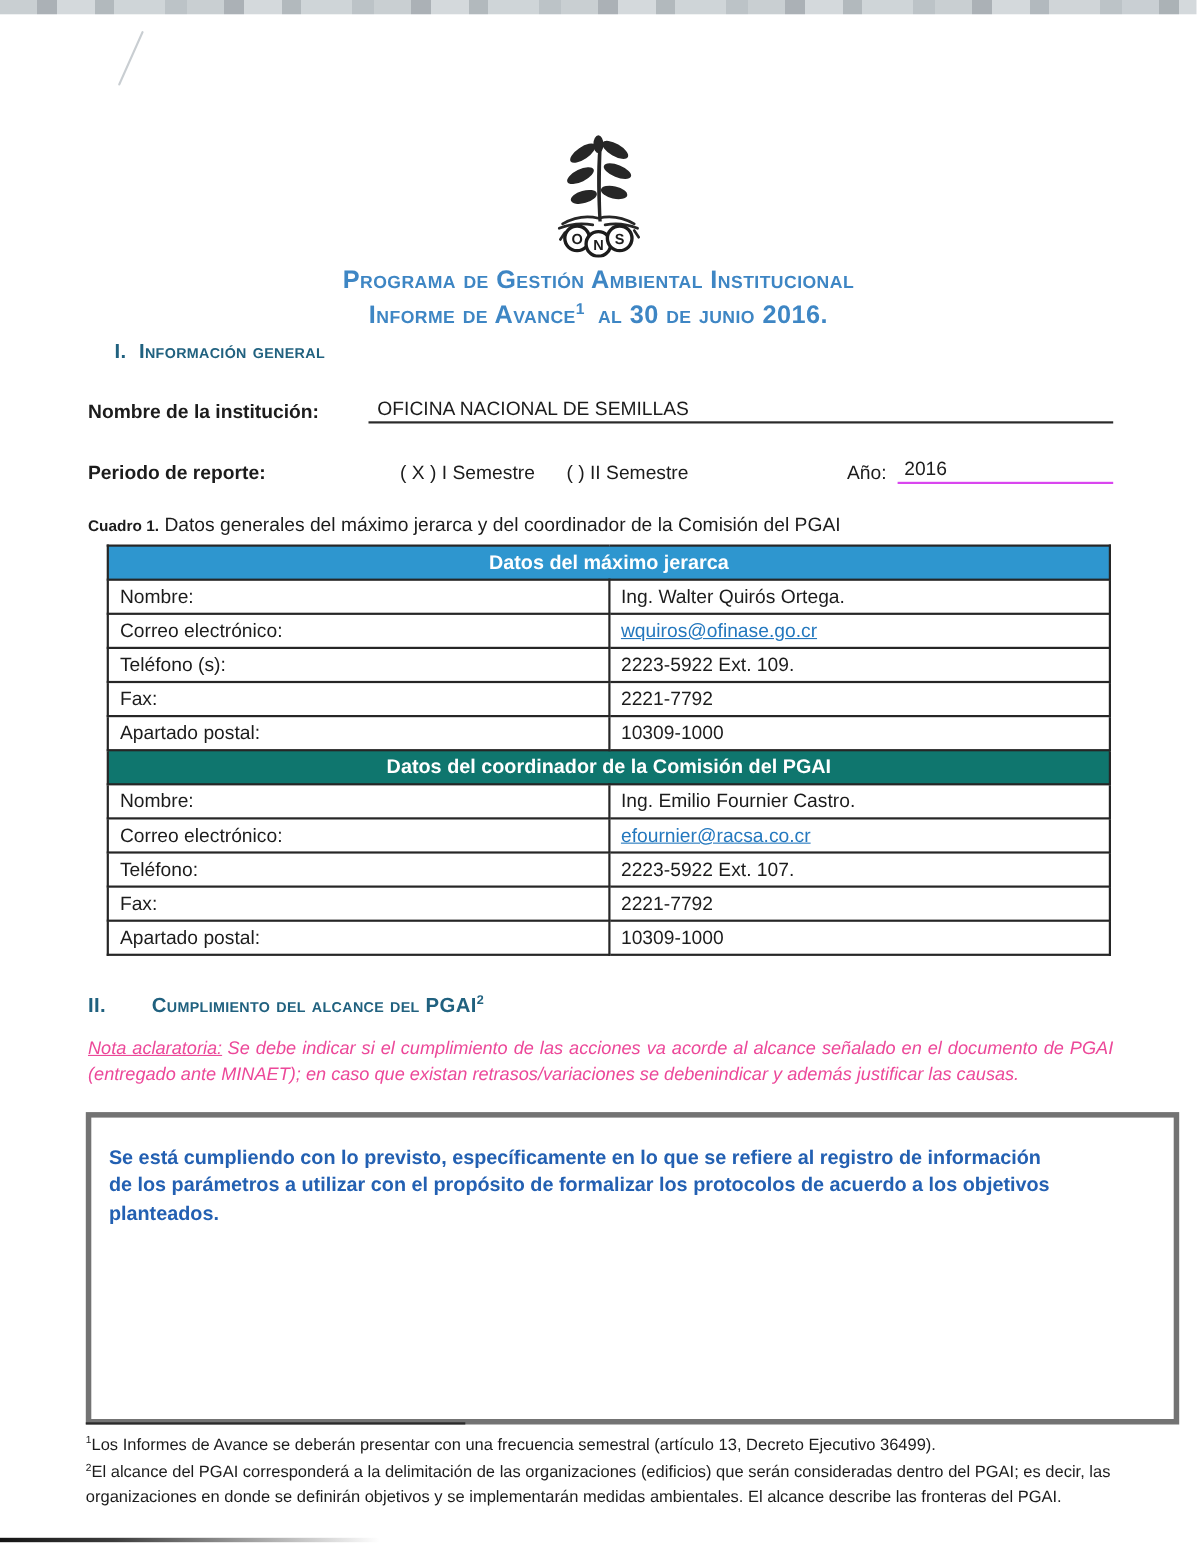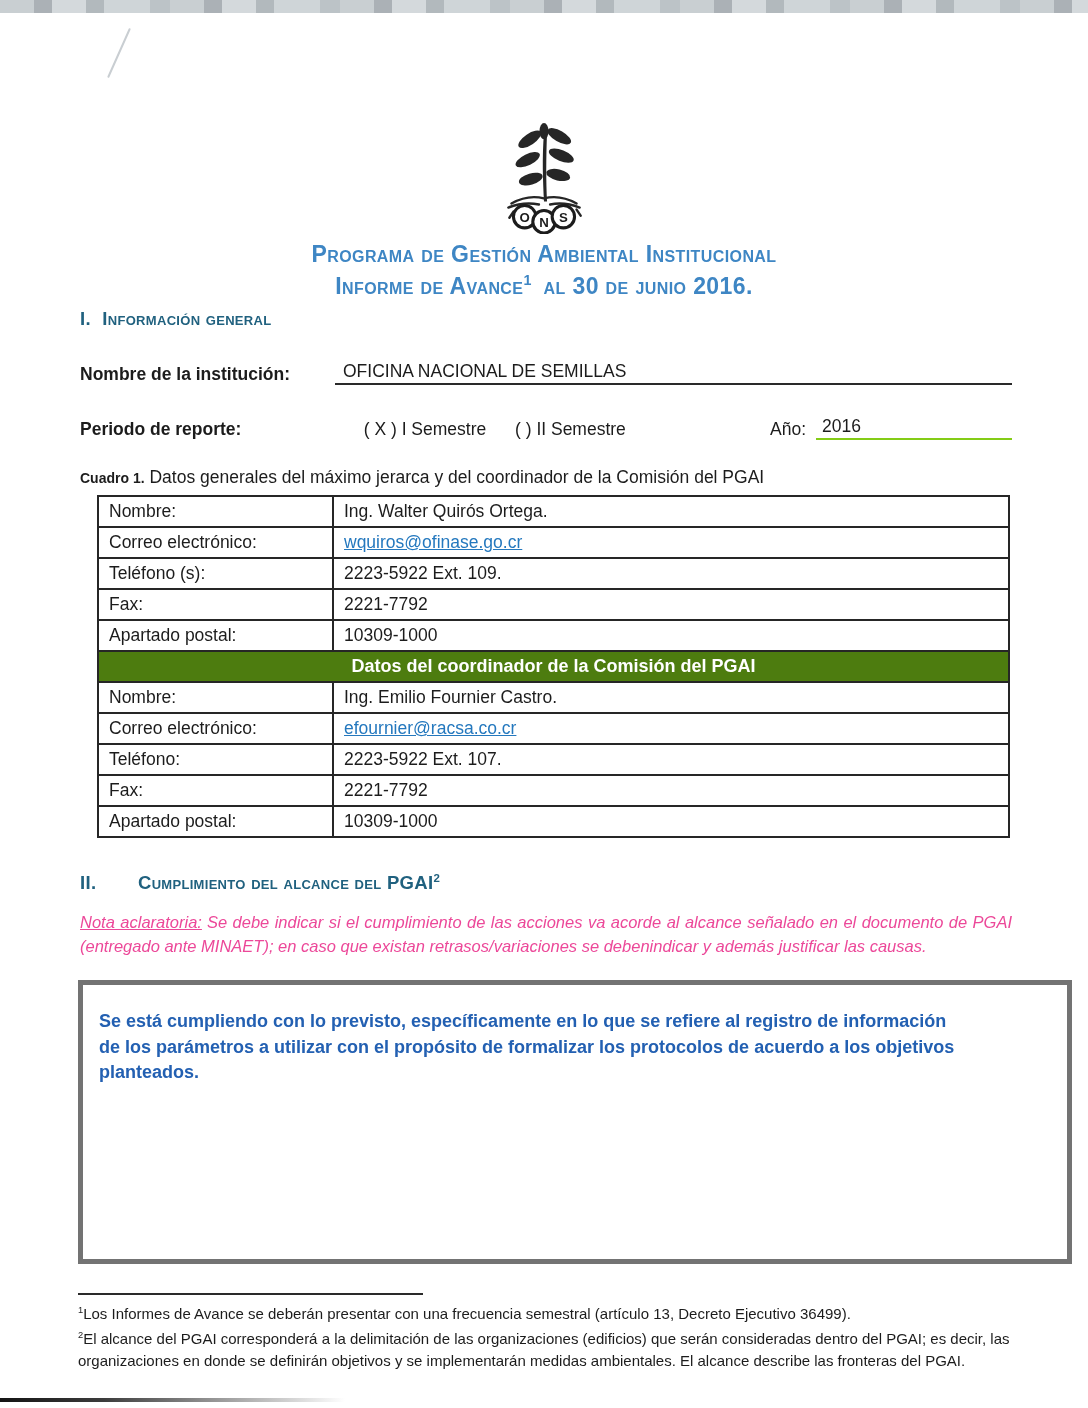--- a/index.html
+++ b/index.html
@@ -35,28 +35,28 @@
     position:absolute;top:238px;left:0;width:100%;
     text-align:center;font-weight:bold;font-variant:small-caps;
     font-size:23px;line-height:1.4;letter-spacing:.4px;
   }
   sup{font-size:.62em;}
   
   .content{position:absolute;left:80px;top:308px;width:932px;}
   .sec-heading{
     font-weight:bold;font-variant:small-caps;font-size:18.5px;letter-spacing:.3px;
   }
-  .sec1{margin-top:0;}
+  .sec1{margin-top:0;margin-left:24px;}
   .form-row{display:flex;align-items:flex-end;margin-top:31px;font-size:17.5px;}
   .form-label{font-weight:bold;width:255px;flex:none;}
   .fill-line{flex:1;border-bottom:2px solid #2a2a2a;padding:0 0 1px 8px;}
   .period-opts{width:435px;flex:none;display:flex;}
   .opt1{width:180px;flex:none;text-align:center;}
   .year-label{flex:none;margin-right:10px;}
-  .year-line{flex:1;border-bottom:2px solid #84cc16;padding:0 0 1px 6px;}
+  .year-line{flex:1;border-bottom:2px solid #d946ef;padding:0 0 1px 6px;}
   .caption{margin-top:27px;font-size:17.5px;}
   .caption b{font-size:14px;}
   
   table.cuadro{
     border-collapse:collapse;margin:7px 0 0 17px;width:913px;
     font-size:17.5px;table-layout:fixed;
   }
   table.cuadro td{border:2px solid #262626;padding:3px 10px;height:23px;}
   td.thead{
     color:#ffffff;font-weight:bold;text-align:center;font-size:18px;
@@ -154,41 +154,44 @@
       <span class="year-line">2016</span>
     </div>
 
     <div class="caption">
       <b>Cuadro 1.</b><span> Datos generales del máximo jerarca y del coordinador de la Comisión del PGAI</span>
     </div>
 
     <table class="cuadro">
       <tbody>
         <tr>
+          <td class="thead" colspan="2" style="background:#2E96CF;">Datos del máximo jerarca</td>
+        </tr>
+        <tr>
           <td class="lbl">Nombre:</td>
           <td class="val">Ing. Walter Quirós Ortega.</td>
         </tr>
         <tr>
           <td class="lbl">Correo electrónico:</td>
           <td class="val"><span class="maillink" style="color:#2478BE;">wquiros@ofinase.go.cr</span></td>
         </tr>
         <tr>
           <td class="lbl">Teléfono (s):</td>
           <td class="val">2223-5922 Ext. 109.</td>
         </tr>
         <tr>
           <td class="lbl">Fax:</td>
           <td class="val">2221-7792</td>
         </tr>
         <tr>
           <td class="lbl">Apartado postal:</td>
           <td class="val">10309-1000</td>
         </tr>
         <tr>
-          <td class="thead" colspan="2" style="background:#4d7c0f;">Datos del coordinador de la Comisión del PGAI</td>
+          <td class="thead" colspan="2" style="background:#0f766e;">Datos del coordinador de la Comisión del PGAI</td>
         </tr>
         <tr>
           <td class="lbl">Nombre:</td>
           <td class="val">Ing. Emilio Fournier Castro.</td>
         </tr>
         <tr>
           <td class="lbl">Correo electrónico:</td>
           <td class="val"><span class="maillink" style="color:#2478BE;">efournier@racsa.co.cr</span></td>
         </tr>
         <tr>

